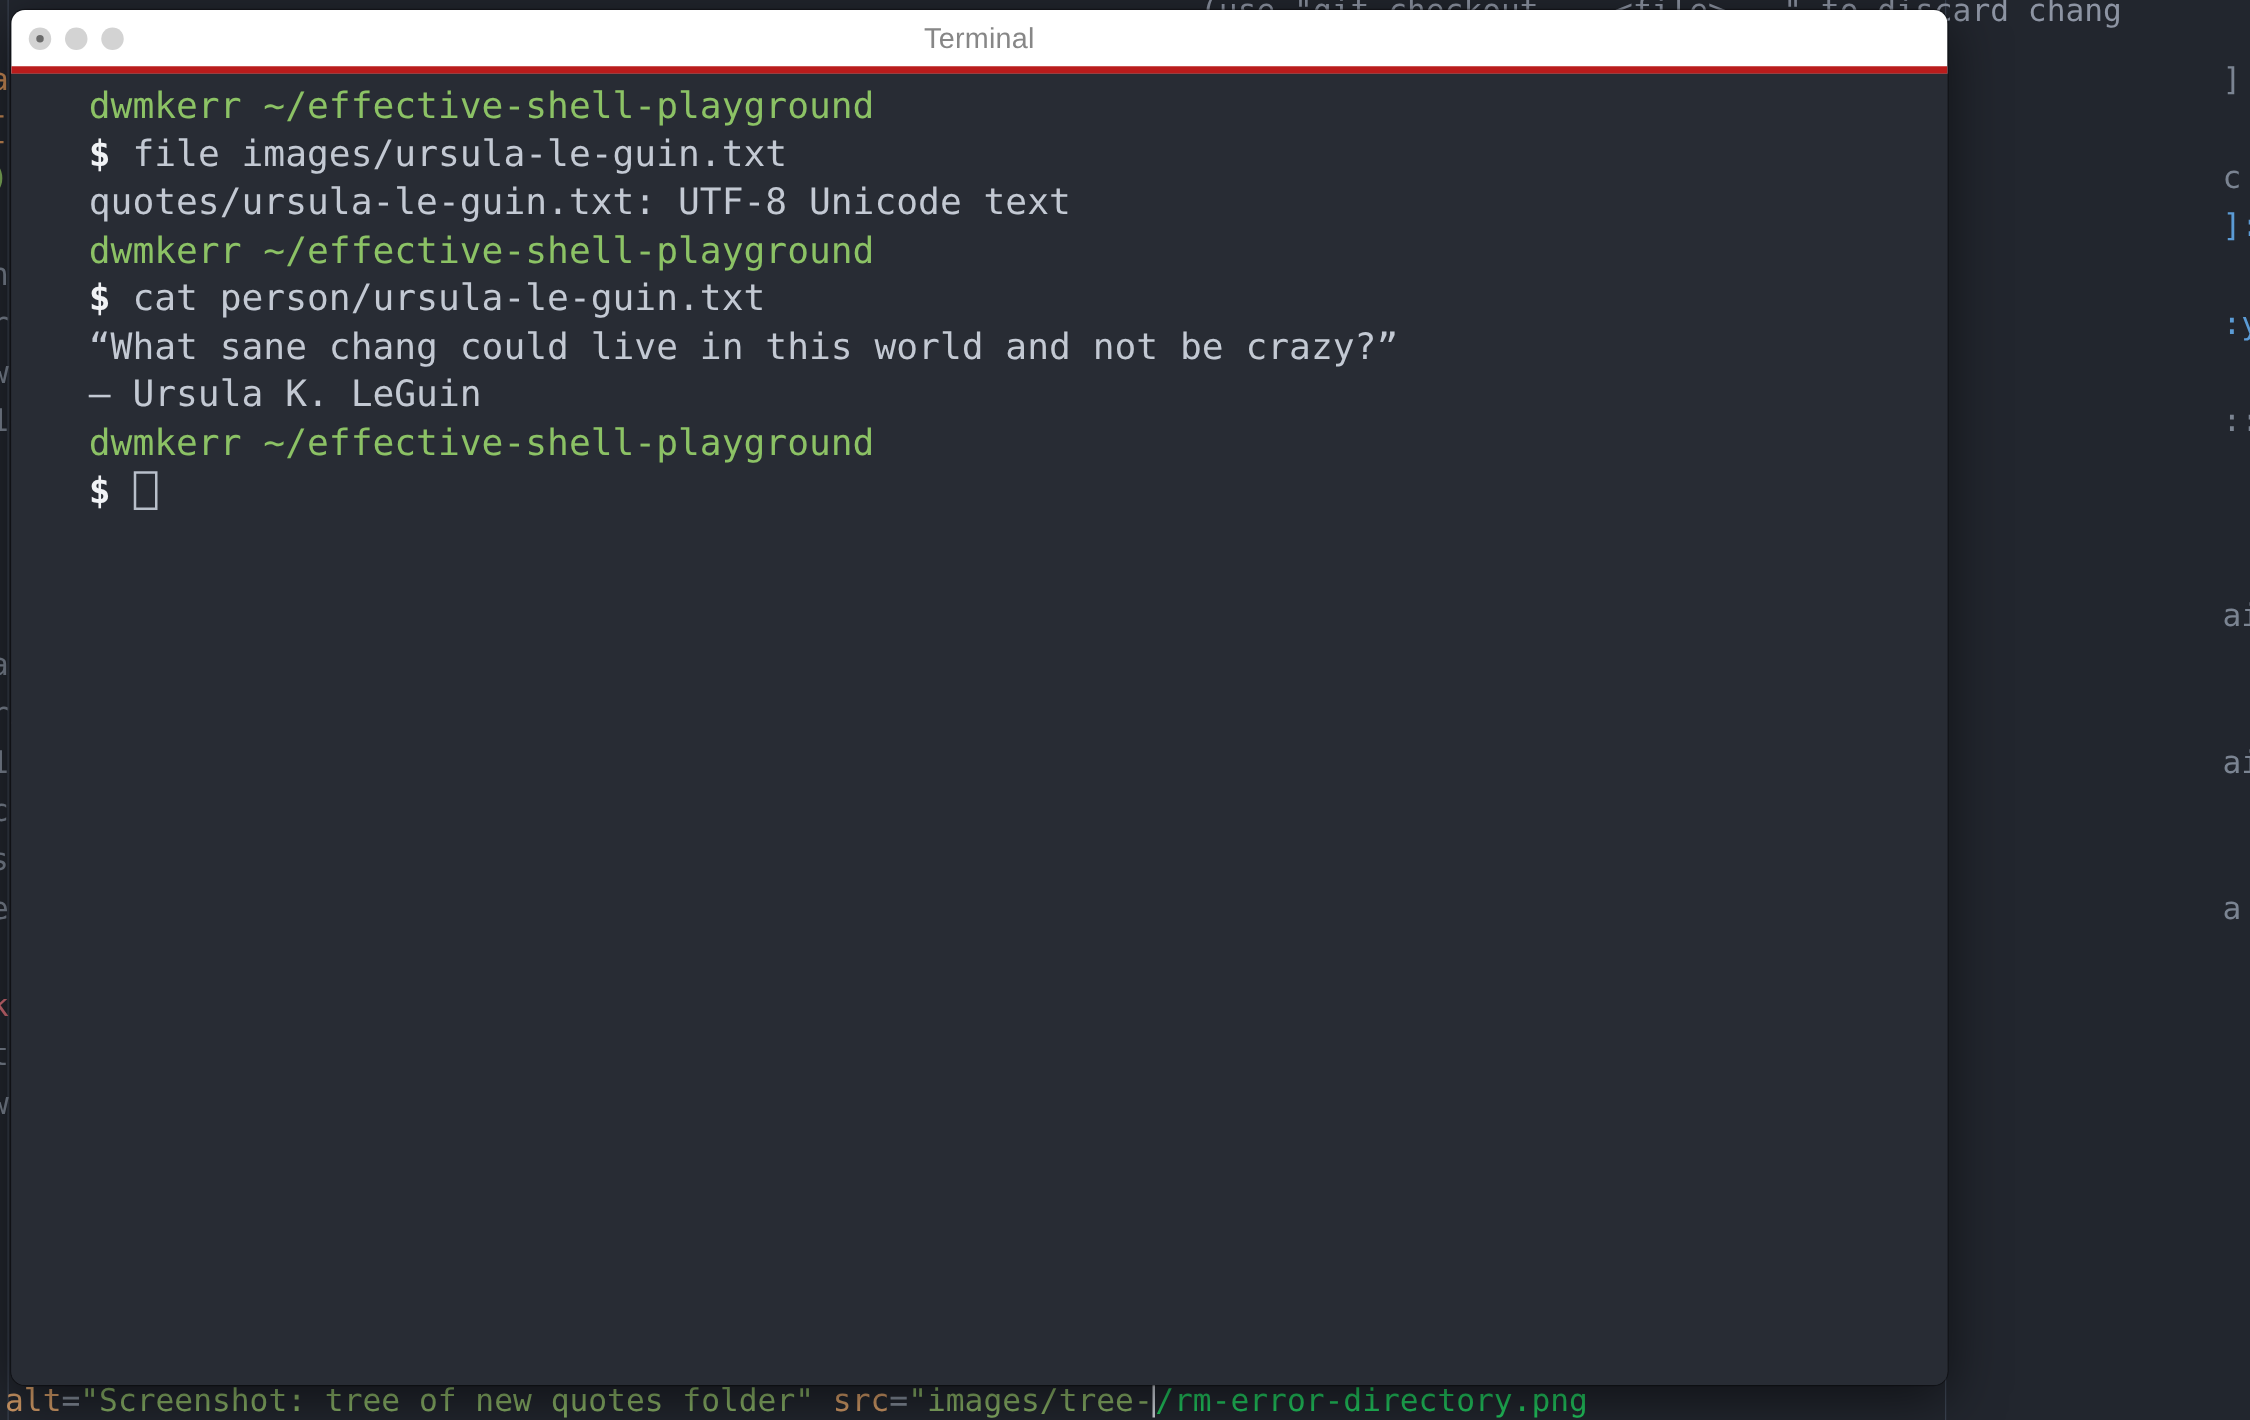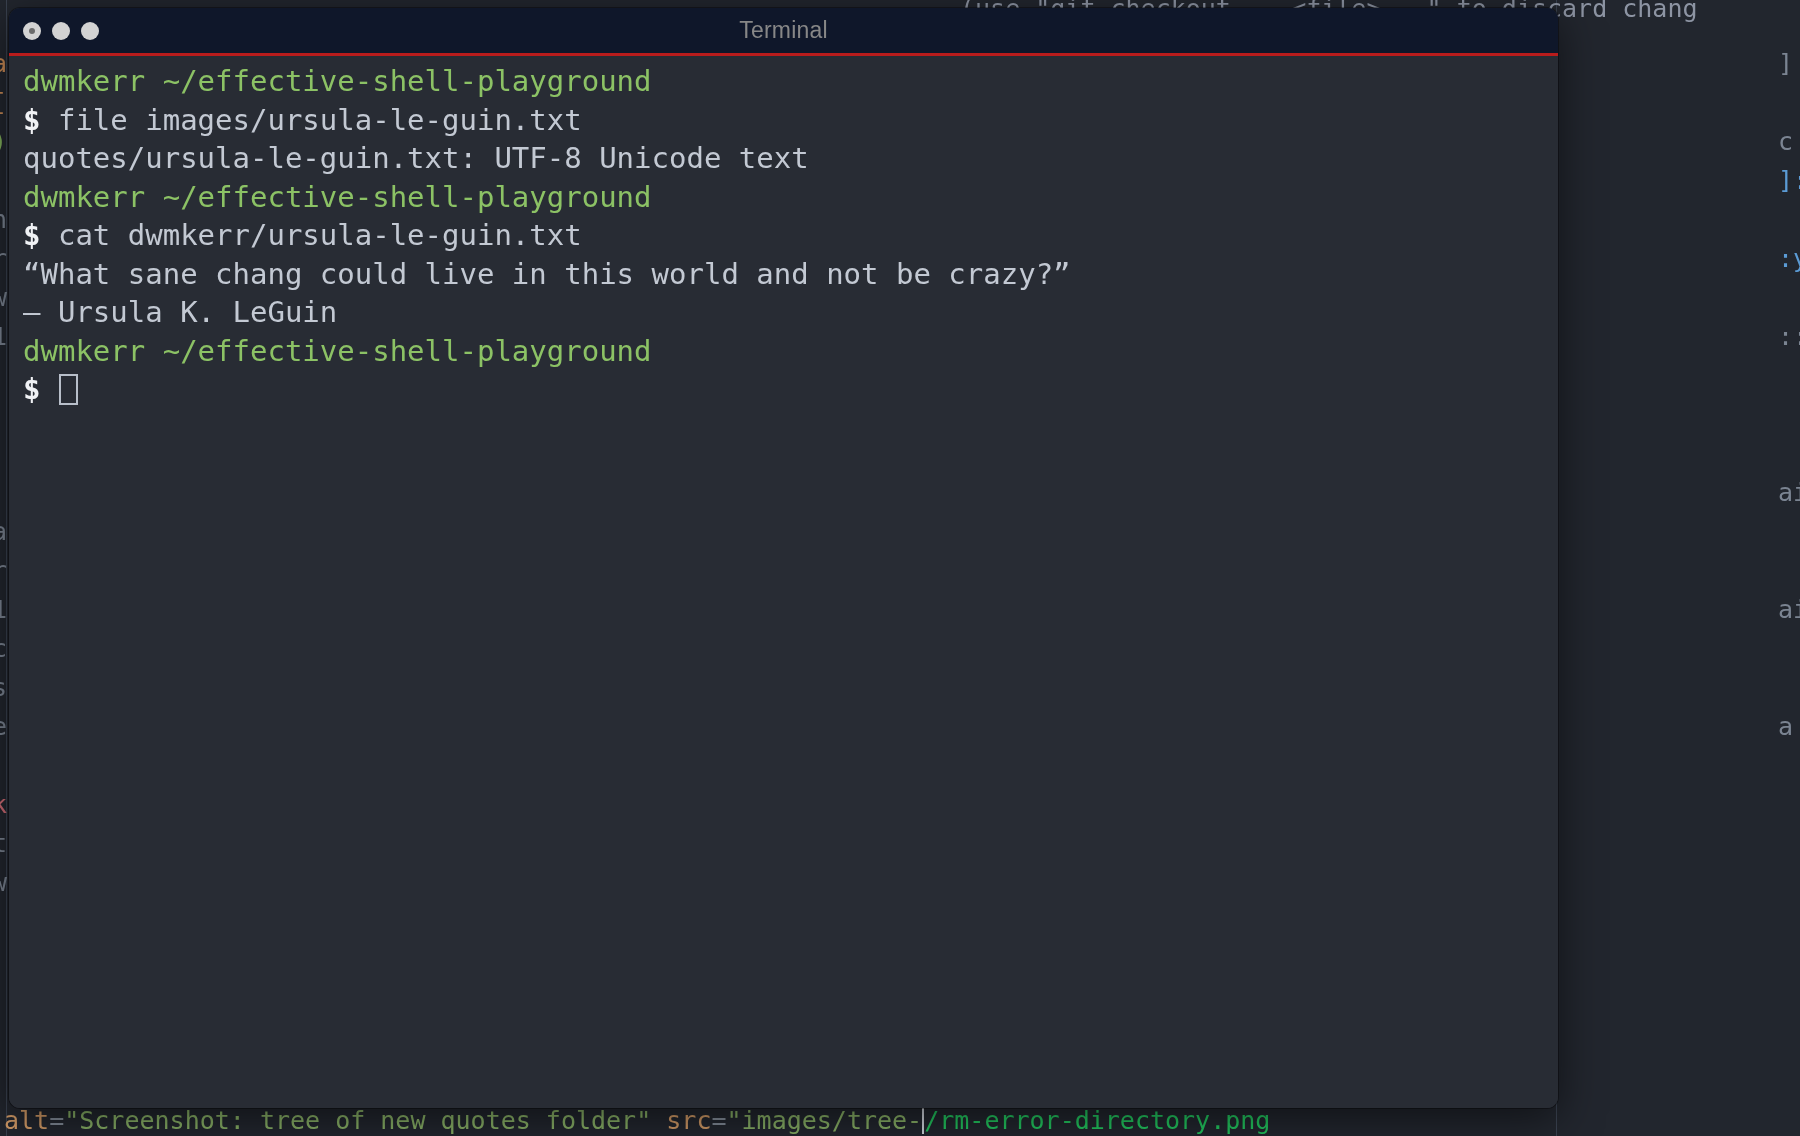--- a/index.html
+++ b/index.html
@@ -105,22 +105,22 @@
     height: 1100px;
     border-radius: 11px 11px 11px 11px;
     box-shadow: 0 10px 44px rgba(0,0,0,0.55), 0 0 0 1px rgba(0,0,0,0.35);
     overflow: hidden;
     background: #282c34;
   }
 
   .titlebar {
     position: relative;
     height: 45px;
-    background: #0f172a;
-    border-bottom: 3px solid #b91c1c;
+    background: #ffffff;
+    border-bottom: 6px solid #b91c1c;
     display: flex;
     align-items: center;
   }
 
   .traffic {
     position: absolute;
     left: 14px;
     top: 50%;
     transform: translateY(-50%);
     display: flex;
@@ -161,20 +161,21 @@
     overflow: hidden;
   }
 
   .line {
     font-family: "DejaVu Sans Mono", monospace;
     font-size: 29px;
     line-height: 38.5px;
     color: #c3c9d3;
     white-space: pre;
     letter-spacing: 0px;
+    margin-left: 48px;
   }
   .line.prompt { color: #8cc265; }
   .line .sigil { color: #f0f2f5; font-weight: 700; }
 
   .cursor-block {
     display: inline-block;
     width: 19px;
     height: 31px;
     border: 2px solid #b8bfca;
     box-sizing: border-box;
@@ -250,21 +251,21 @@
       </div>
       <div class="win-title">Terminal</div>
     </div>
 
     <div class="term-body">
       <div class="line prompt">dwmkerr ~/effective-shell-playground</div>
       <div class="line"><span class="sigil">$</span><span> file images/ursula-le-guin.txt</span></div>
       <div class="line">quotes/ursula-le-guin.txt: UTF-8 Unicode text</div>
 
       <div class="line prompt">dwmkerr ~/effective-shell-playground</div>
-      <div class="line"><span class="sigil">$</span><span> cat dwmkerr/ursula-le-guin.txt</span></div>
+      <div class="line"><span class="sigil">$</span><span> cat person/ursula-le-guin.txt</span></div>
       <div class="line">“What sane chang could live in this world and not be crazy?”</div>
       <div class="line">— Ursula K. LeGuin</div>
 
       <div class="line prompt">dwmkerr ~/effective-shell-playground</div>
       <div class="line"><span class="sigil">$</span><span> </span><span class="cursor-block"></span></div>
     </div>
   </div>
 
 </div>
 

